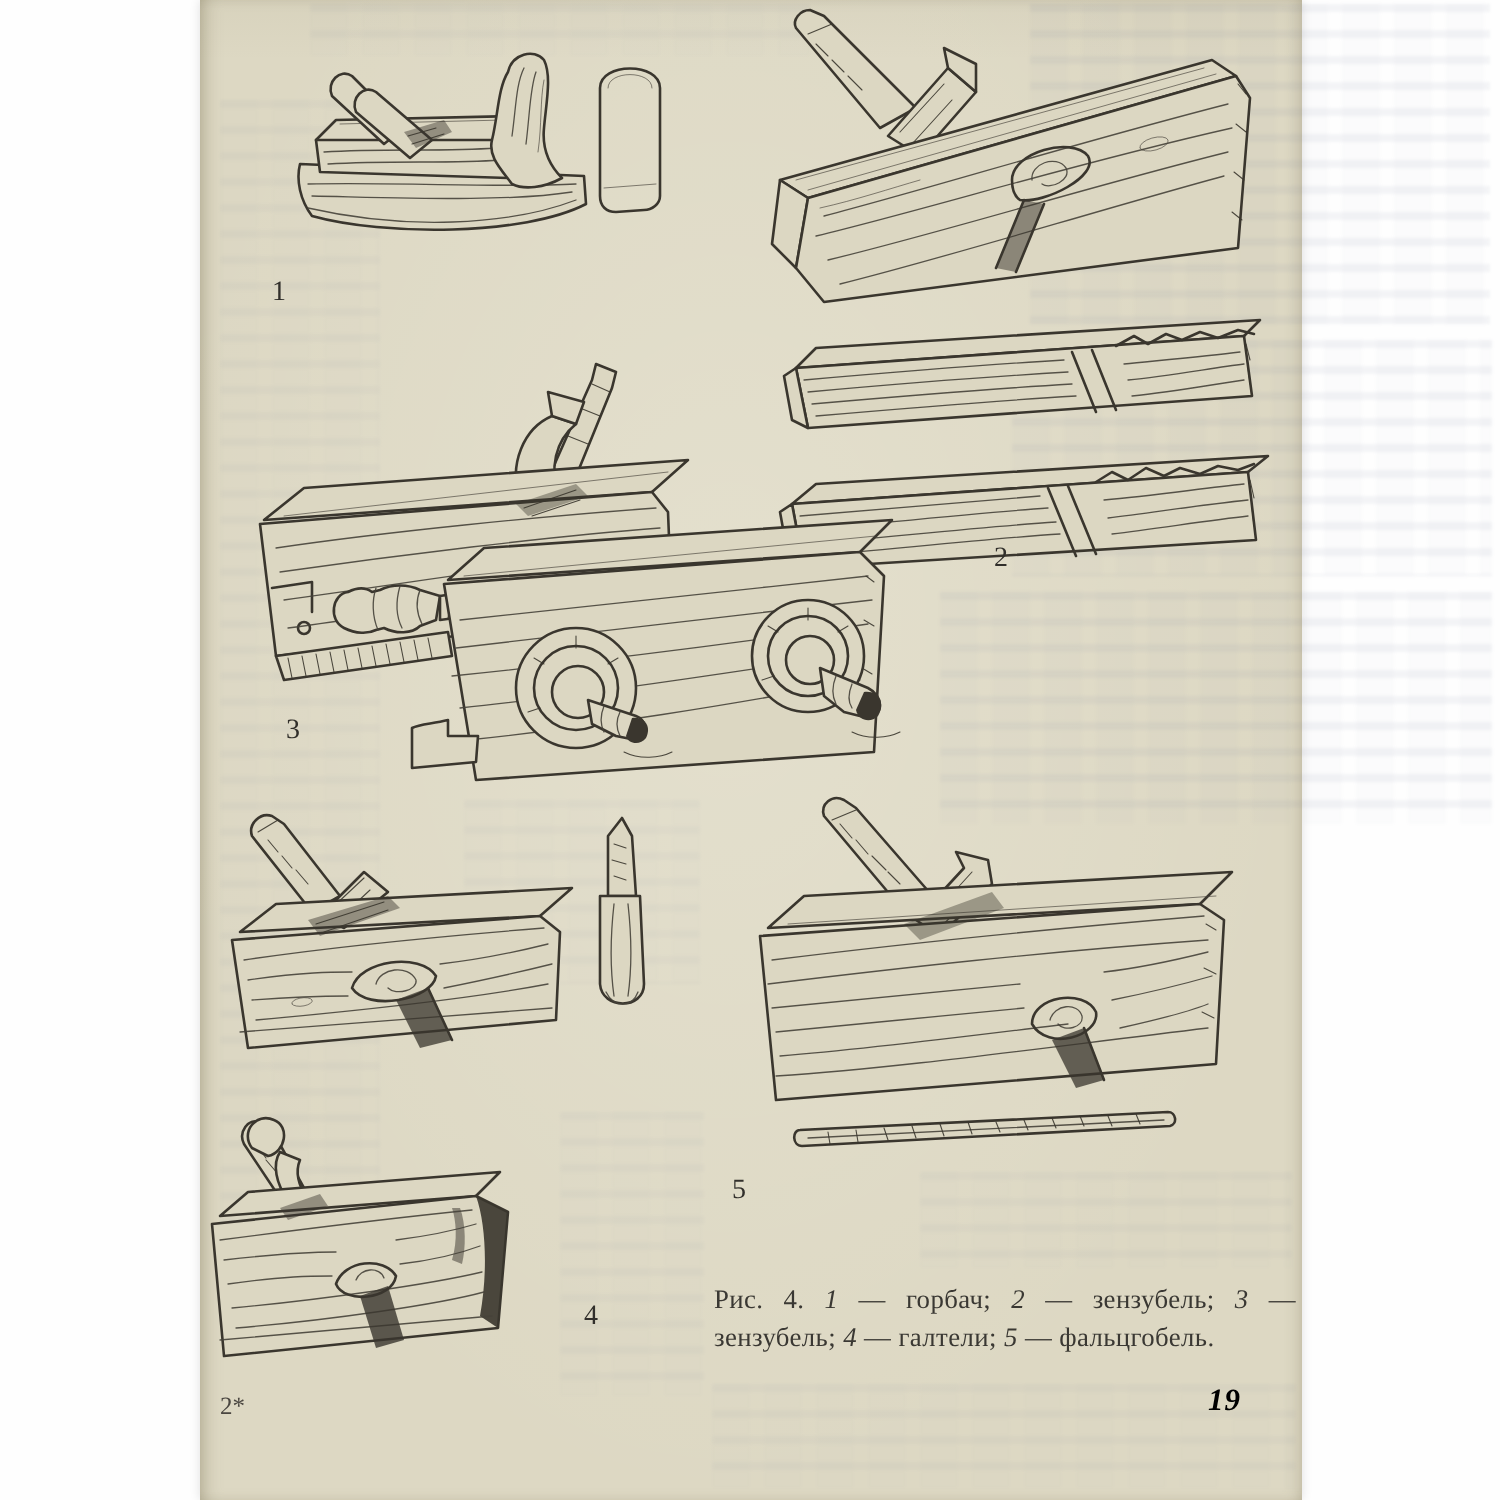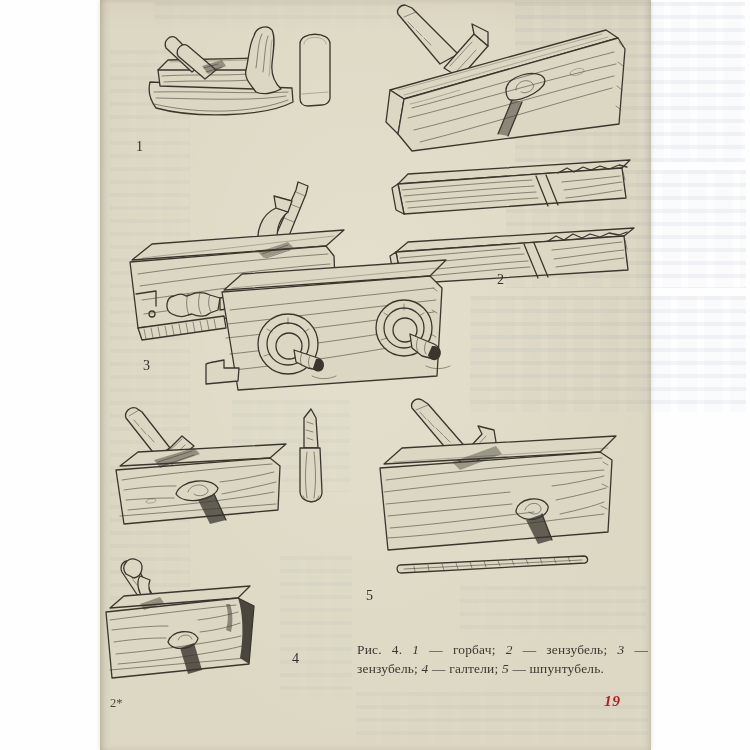--- a/index.html
+++ b/index.html
@@ -18,21 +18,21 @@
   .of{fill:#dcd7c2;stroke:#3a362e;stroke-width:1.3;stroke-linejoin:round;stroke-linecap:round;}
   .g{fill:none;stroke:#46423a;stroke-width:.65;opacity:.9;stroke-linecap:round;}
   .g2{fill:none;stroke:#46423a;stroke-width:.5;opacity:.65;stroke-linecap:round;}
   .h{fill:none;stroke:#3a362e;stroke-width:.55;opacity:.9;stroke-linecap:round;}
   .d{fill:#3a362e;stroke:none;}
   .figno{position:absolute;font:14px "Liberation Serif","DejaVu Serif",serif;color:#312f2b;}
   .caption{position:absolute;left:357px;top:640px;width:291px;font:13.4px/19px "Liberation Serif","DejaVu Serif",serif;
            color:#3a3833;text-align:justify;letter-spacing:.2px;}
   .caption .num{font-style:italic;}
   .sig{position:absolute;left:110px;top:696px;font:12.5px "Liberation Serif","DejaVu Serif",serif;color:#4a4640;}
-  .pageno{position:absolute;left:604px;top:692px;font:bold italic 15.5px "Liberation Serif","DejaVu Serif",serif;color:#b91c1c;letter-spacing:.5px;text-align:center;}
+  .pageno{position:absolute;left:604px;top:692px;font:bold italic 15.5px "Liberation Serif","DejaVu Serif",serif;color:#000000;letter-spacing:.5px;text-align:center;}
 </style>
 </head>
 <body>
 
 <div class="photo">
   <div class="page">
 
     <div class="bleed" style="left:415px;top:2px;width:230px;height:160px;"></div>
     <div class="bleed light" style="left:55px;top:2px;width:250px;height:26px;"></div>
     <div class="bleed" style="left:406px;top:170px;width:240px;height:118px;"></div>
@@ -292,18 +292,18 @@
     <span>—</span>
     <span>зензубель;</span>
     <span class="num">3</span>
     <span>—</span>
     <span>зензубель;</span>
     <span class="num">4</span>
     <span>—</span>
     <span>галтели;</span>
     <span class="num">5</span>
     <span>—</span>
-    <span>шпунтубель.</span>
+    <span>фальцгобель.</span>
   </div>
 
   <span class="sig">2*</span>
   <span class="pageno">19</span>
 </div>
 
 </body></html>

